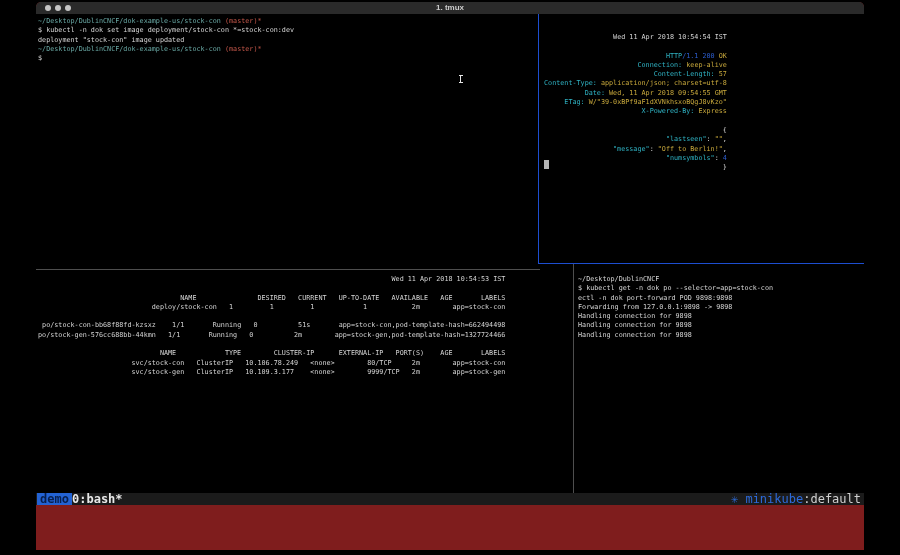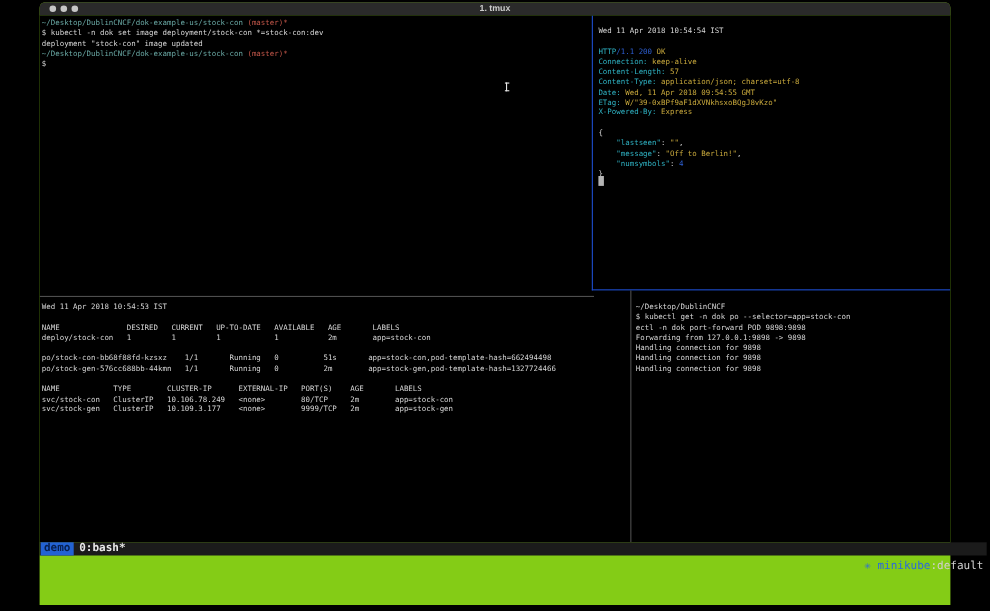--- a/index.html
+++ b/index.html
@@ -1,18 +1,18 @@
 <!DOCTYPE html>
 <html><head>
 <meta charset="utf-8">
 <style>
   html,body{margin:0;padding:0;background:#000;}
   .stage{position:relative;width:900px;height:555px;background:#000;overflow:hidden;
          font-family:"DejaVu Sans Mono",monospace;}
-  .window{position:absolute;left:36px;top:2px;width:828px;height:548px;background:#84cc16;
+  .window{position:absolute;left:36px;top:2px;width:828px;height:548px;background:#7f1d1d;
           border-radius:5px 5px 0 0;}
   
   .titlebar{position:absolute;left:0;top:0;width:100%;height:12px;background:#2a2a2a;
             border-radius:5px 5px 0 0;}
   .lights{position:absolute;left:9px;top:3px;display:flex;gap:4px;}
   .light{width:6px;height:6px;border-radius:50%;background:#c6c6c6;display:inline-block;}
   .title{position:absolute;left:0;top:1px;width:100%;text-align:center;
          font-family:"Liberation Sans",sans-serif;font-size:8px;font-weight:bold;color:#cccccc;}
   
   .term{position:absolute;left:0;top:12px;width:828px;height:479px;background:#000;overflow:hidden;}
@@ -27,25 +27,25 @@
   .border-v-blue{position:absolute;left:502px;top:0;width:1px;height:250px;background:#1d4ed0;}
   .border-h-blue{position:absolute;left:502px;top:249px;width:326px;height:1px;background:#1d4ed0;}
   .border-h-gray{position:absolute;left:0;top:255px;width:504px;height:1px;background:#4e4e4e;}
   .border-v-gray{position:absolute;left:537px;top:250px;width:1px;height:229px;background:#4e4e4e;}
   .cursor-block{position:absolute;left:508px;top:146px;width:4.5px;height:8.5px;background:#b4b4b4;}
   .ibeam{position:absolute;left:424px;top:61px;width:1px;height:8px;background:#e6e6e6;}
   .ibeam:before,.ibeam:after{content:"";position:absolute;left:-1.5px;width:4px;height:1px;background:#e6e6e6;}
   .ibeam:before{top:0;} .ibeam:after{bottom:0;}
   
   .statusbar{position:absolute;left:0;top:491px;width:828px;height:12px;background:#1b1b1b;
-             font-size:10px;line-height:12px;padding-left:33px;}
+             font-size:12px;line-height:12px;}
   .chip{position:absolute;left:1px;top:0;height:12px;padding:0 3px;background:#2363d4;
         color:#071f4e;font-weight:bold;}
   .wtab{position:absolute;left:28px;top:0;color:#e8e8e8;font-weight:bold;margin-left:8px;}
-  .sright{position:absolute;right:3px;top:16px;text-align:right;}
+  .sright{position:absolute;right:3px;top:0;text-align:right;}
   .kicon{color:#2d6bdb;}
   .kctx{color:#2d6bdb;}
   .kns{color:#d0d0d0;}
 </style>
 </head>
 <body>
 
 <div class="stage">
   <div class="window">
 
@@ -59,38 +59,38 @@
     </div>
 
     <div class="term">
       <div class="pane" style="left:2px;top:3px;">
           <div class="tl"><span class="c-path">~/Desktop/DublinCNCF/dok-example-us/stock-con </span><span class="c-red">(master)</span><span class="c-red">*</span></div>
           <div class="tl"><span class="c-fg">$ kubectl -n dok set image deployment/stock-con *=stock-con:dev</span></div>
           <div class="tl"><span class="c-fg">deployment "stock-con" image updated</span></div>
           <div class="tl"><span class="c-path">~/Desktop/DublinCNCF/dok-example-us/stock-con </span><span class="c-red">(master)</span><span class="c-red">*</span></div>
           <div class="tl"><span class="c-fg">$</span></div>
         </div>
-      <div class="pane" style="left:508px;top:10px;">
+      <div class="pane" style="left:508px;top:19px;text-align:right;">
           <div class="tl"><span class="c-fg">Wed 11 Apr 2018 10:54:54 IST</span></div>
           <div class="tl">&nbsp;</div>
           <div class="tl"><span class="c-cyan">HTTP</span><span class="c-blue">/1.1 200</span><span class="c-yellow"> OK</span></div>
           <div class="tl"><span class="c-cyan">Connection:</span><span class="c-yellow"> keep-alive</span></div>
           <div class="tl"><span class="c-cyan">Content-Length:</span><span class="c-yellow"> 57</span></div>
           <div class="tl"><span class="c-cyan">Content-Type:</span><span class="c-yellow"> application/json; charset=utf-8</span></div>
           <div class="tl"><span class="c-cyan">Date:</span><span class="c-yellow"> Wed, 11 Apr 2018 09:54:55 GMT</span></div>
           <div class="tl"><span class="c-cyan">ETag:</span><span class="c-yellow"> W/"39-0xBPf9aF1dXVNkhsxoBQgJ8vKzo"</span></div>
           <div class="tl"><span class="c-cyan">X-Powered-By:</span><span class="c-yellow"> Express</span></div>
           <div class="tl">&nbsp;</div>
           <div class="tl"><span class="c-fg">{</span></div>
           <div class="tl"><span class="c-cyan">    "lastseen"</span><span class="c-fg">: </span><span class="c-yellow">""</span><span class="c-fg">,</span></div>
           <div class="tl"><span class="c-cyan">    "message"</span><span class="c-fg">: </span><span class="c-yellow">"Off to Berlin!"</span><span class="c-fg">,</span></div>
           <div class="tl"><span class="c-cyan">    "numsymbols"</span><span class="c-fg">: </span><span class="c-blue">4</span></div>
           <div class="tl"><span class="c-fg">}</span></div>
         </div>
-      <div class="pane" style="left:2px;top:261px;">
+      <div class="pane" style="left:2px;top:261px;text-align:right;">
           <div class="tl"><span class="c-fg">Wed 11 Apr 2018 10:54:53 IST</span></div>
           <div class="tl">&nbsp;</div>
           <div class="tl"><span class="c-fg">NAME               DESIRED   CURRENT   UP-TO-DATE   AVAILABLE   AGE       LABELS</span></div>
           <div class="tl"><span class="c-fg">deploy/stock-con   1         1         1            1           2m        app=stock-con</span></div>
           <div class="tl">&nbsp;</div>
           <div class="tl"><span class="c-fg">po/stock-con-bb68f88fd-kzsxz    1/1       Running   0          51s       app=stock-con,pod-template-hash=662494498</span></div>
           <div class="tl"><span class="c-fg">po/stock-gen-576cc688bb-44kmn   1/1       Running   0          2m        app=stock-gen,pod-template-hash=1327724466</span></div>
           <div class="tl">&nbsp;</div>
           <div class="tl"><span class="c-fg">NAME            TYPE        CLUSTER-IP      EXTERNAL-IP   PORT(S)    AGE       LABELS</span></div>
           <div class="tl"><span class="c-fg">svc/stock-con   ClusterIP   10.106.78.249   &lt;none&gt;        80/TCP     2m        app=stock-con</span></div>

